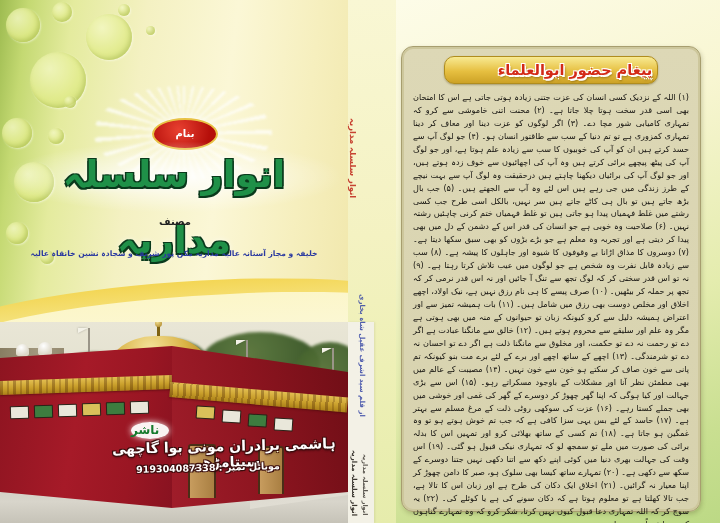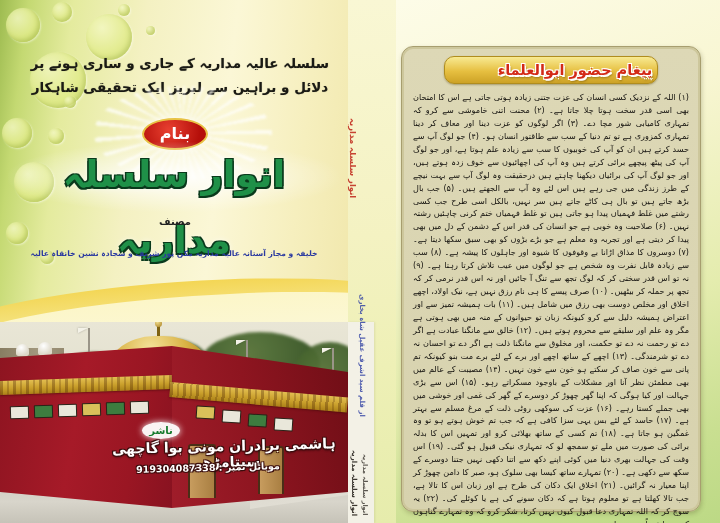--- a/index.html
+++ b/index.html
@@ -26,24 +26,24 @@
     color:#1a1a14;font-weight:bold;font-size:13.5px;line-height:1.75;
     text-shadow:0 0 1px rgba(0,0,0,.35);
   }
   #banam-wrap{left:118px;top:110px;width:130px;height:46px;}
   #banam-rays{
     position:absolute;left:-24px;top:-24px;width:178px;height:94px;border-radius:50%;
     background:repeating-conic-gradient(from 0deg, rgba(255,255,255,.85) 0deg 3deg, rgba(255,255,255,0) 3deg 11deg);
     filter:blur(1px);opacity:.8;
   }
   #banam-oval{
-    position:absolute;left:24px;top:8px;width:62px;height:28px;border-radius:50%;
+    position:absolute;left:34px;top:8px;width:62px;height:28px;border-radius:50%;
     background:radial-gradient(circle at 40% 35%, #e84030, #b50f0a 75%);
     border:2px solid #e8c244;box-shadow:0 0 8px rgba(255,255,255,.95);
-    color:#fff;font-size:16px;font-weight:bold;text-align:center;line-height:28px;direction:rtl;
+    color:#fff;font-size:10px;font-weight:bold;text-align:center;line-height:28px;direction:rtl;
   }
   #main-title{
     left:8px;top:142px;width:332px;height:70px;text-align:center;direction:rtl;
     font-size:37px;font-weight:bold;color:#1f9048;line-height:66px;
     background:radial-gradient(ellipse at center, rgba(255,255,255,.95) 0%, rgba(255,255,255,0) 72%);
     text-shadow:
       -1.5px -1.5px 0 #0a3a1c, 1.5px -1.5px 0 #0a3a1c,
       -1.5px 1.5px 0 #0a3a1c, 1.5px 1.5px 0 #0a3a1c,
       0 0 7px rgba(255,255,255,.95);
   }
@@ -146,23 +146,23 @@
   .plaque{position:absolute;width:17px;height:11px;border:1px solid #2a2218;border-radius:1px;}
   .plaque.p-white{background:#e9e7da;}
   .plaque.p-green{background:#3d7d3f;}
   .plaque.p-gold{background:#d9c05a;}
   .door{
     position:absolute;border:2px solid #4a2e16;border-bottom:none;
     background:linear-gradient(90deg,#c79c5e,#a97f42);
     border-radius:3px 3px 0 0;
   }
   #nashir-oval{
-    left:142px;top:100px;width:38px;height:17px;border-radius:50%;
+    left:131px;top:100px;width:38px;height:17px;border-radius:50%;
     background:rgba(255,255,255,.95);box-shadow:0 0 6px rgba(255,255,255,.9);
-    color:#157a2c;font-size:10px;font-weight:bold;text-align:center;line-height:17px;direction:rtl;
+    color:#157a2c;font-size:12px;font-weight:bold;text-align:left;line-height:17px;direction:rtl;
   }
   #publisher-line{
     left:100px;top:116px;width:248px;text-align:center;direction:rtl;
     color:#fff;font-size:14px;font-weight:bold;transform:rotate(-1.5deg);
     text-shadow:-1px -1px 0 #3a0d0d,1px -1px 0 #3a0d0d,-1px 1px 0 #3a0d0d,1px 1px 0 #3a0d0d,0 2px 2px rgba(0,0,0,.4);
   }
   #mobile-line{
     left:108px;top:140px;width:200px;text-align:center;direction:rtl;
     color:#fff;font-size:9.5px;font-weight:bold;transform:rotate(-1.5deg);
     text-shadow:-1px -1px 0 #3a0d0d,1px -1px 0 #3a0d0d,-1px 1px 0 #3a0d0d,1px 1px 0 #3a0d0d;
@@ -222,24 +222,20 @@
   <div class="bubble" style="left:30px;top:52px;width:56px;height:56px;"></div>
   <div class="bubble" style="left:2px;top:118px;width:30px;height:30px;"></div>
   <div class="bubble" style="left:48px;top:128px;width:16px;height:16px;"></div>
   <div class="bubble" style="left:14px;top:162px;width:40px;height:40px;"></div>
   <div class="bubble" style="left:64px;top:96px;width:12px;height:12px;"></div>
   <div class="bubble" style="left:6px;top:222px;width:22px;height:22px;"></div>
   <div class="bubble" style="left:40px;top:250px;width:14px;height:14px;"></div>
   <div class="bubble" style="left:118px;top:4px;width:12px;height:12px;"></div>
   <div class="bubble" style="left:146px;top:26px;width:9px;height:9px;"></div>
 
-  <div id="tagline" class="abs">
-    <div>سلسلہ عالیہ مداریہ کے جاری و ساری ہونے پر</div>
-    <div>دلائل و براہین سے لبریز ایک تحقیقی شاہکار</div>
-  </div>
 
   <div id="banam-wrap" class="abs">
     <div id="banam-rays"></div>
     <div id="banam-oval">بنام</div>
   </div>
 
   <div id="main-title" class="abs">انوار سلسلہ مداریہ</div>
 
   <div id="musannif" class="abs">مصنف</div>
   <div id="author-detail-1" class="abs author-detail">خلیفہ و مجاز آستانہ عالیہ مداریہ مکن پور شریف و سجادہ نشین خانقاہ عالیہ</div>

